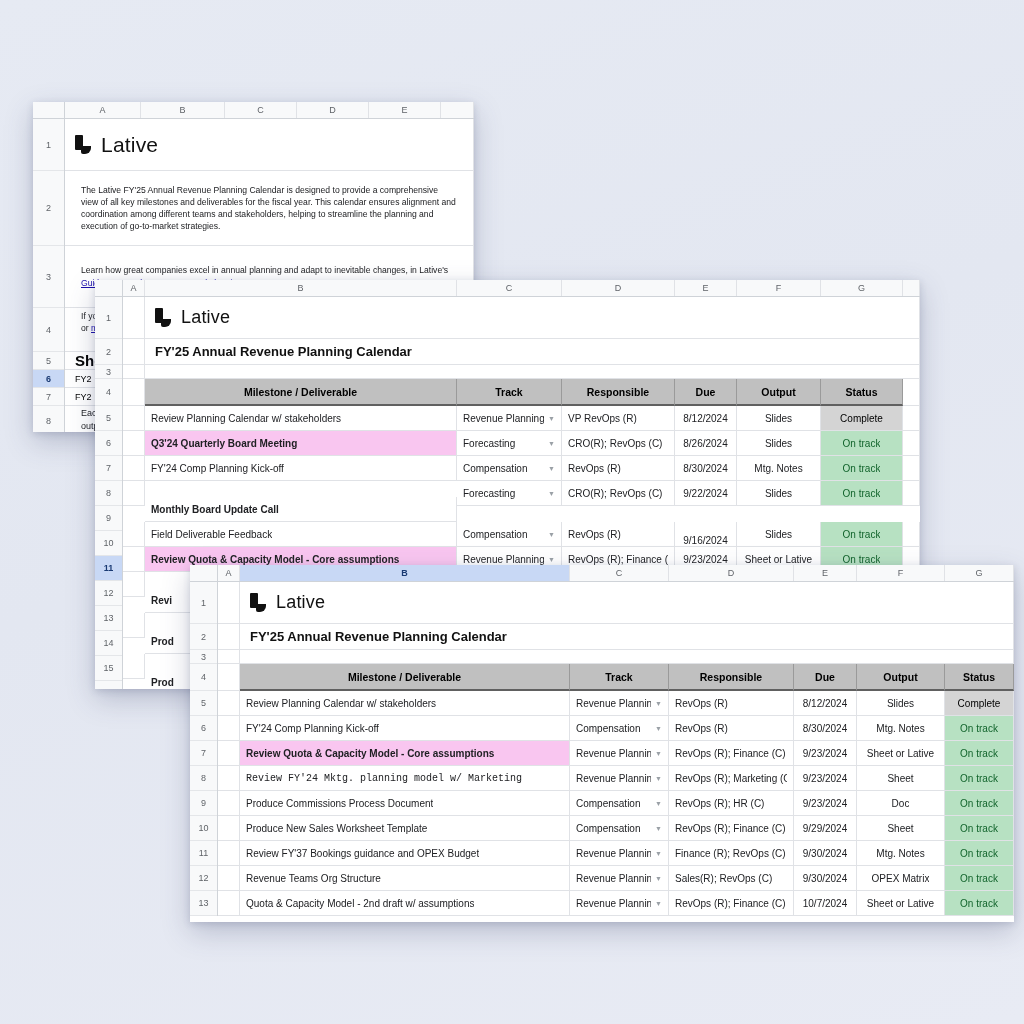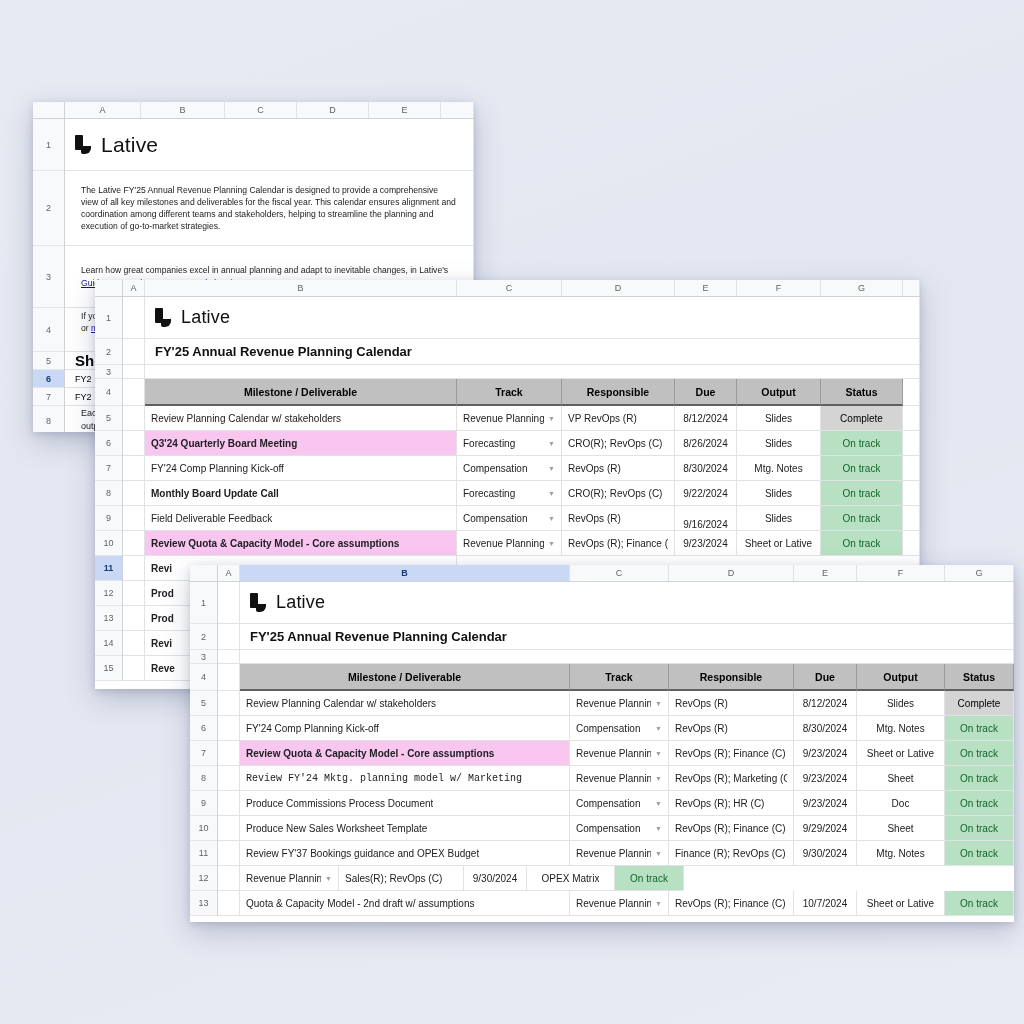--- a/index.html
+++ b/index.html
@@ -68,21 +68,21 @@
     font-weight: bold;
     justify-content: center;
     font-size: 10.5px;
     border-right: 1px solid #9a9a9a;
     border-bottom: 2px solid #606060;
     color: #000;
   }
   .cell.pink { background: #f9c6f0; font-weight: bold; }
   .cell.green { background: #b7e1c2; color: #12642c; }
   .cell.gray { background: #d4d4d4; color: #000; }
-  .cell.bold { font-weight: bold; }
+  .cell.bold { font-weight: bold; margin-top: 16px; }
   .cell.dd { justify-content: space-between; }
   .dd-arrow { color: #9aa0a6; font-size: 7px; margin-left: 4px; }
 
   
   .logo-wrap { display: flex; align-items: center; gap: 9px; }
   .logo-mark { position: relative; width: 17px; height: 20px; flex: none; }
   .logo-mark .bar {
     position: absolute; left: 0; top: 0;
     width: 8px; height: 15px; background: #111; border-radius: 1px;
   }
@@ -650,20 +650,23 @@
             </div>
             <div class="cell ctr" style="width: 88px; height: 25px;">
               <span style="overflow: hidden; text-overflow: clip;">Mtg. Notes</span>
             </div>
             <div class="cell ctr green" style="width: 69px; height: 25px;">
               <span style="overflow: hidden; text-overflow: clip;">On track</span>
             </div>
           </div>
           <div class="grow">
             <div class="cell" style="width: 22px; height: 25px;"></div>
+            <div class="cell " style="width: 330px; height: 25px;">
+              <span style="overflow: hidden; text-overflow: clip;">Revenue Teams Org Structure</span>
+            </div>
             <div class="cell dd" style="width: 99px; height: 25px;">
               <span style="overflow: hidden; text-overflow: clip;">Revenue Planning</span>
               <span class="dd-arrow">▼</span>
             </div>
             <div class="cell " style="width: 125px; height: 25px;">
               <span style="overflow: hidden; text-overflow: clip;">Sales(R); RevOps (C)</span>
             </div>
             <div class="cell ctr" style="width: 63px; height: 25px;">
               <span style="overflow: hidden; text-overflow: clip;">9/30/2024</span>
             </div>

